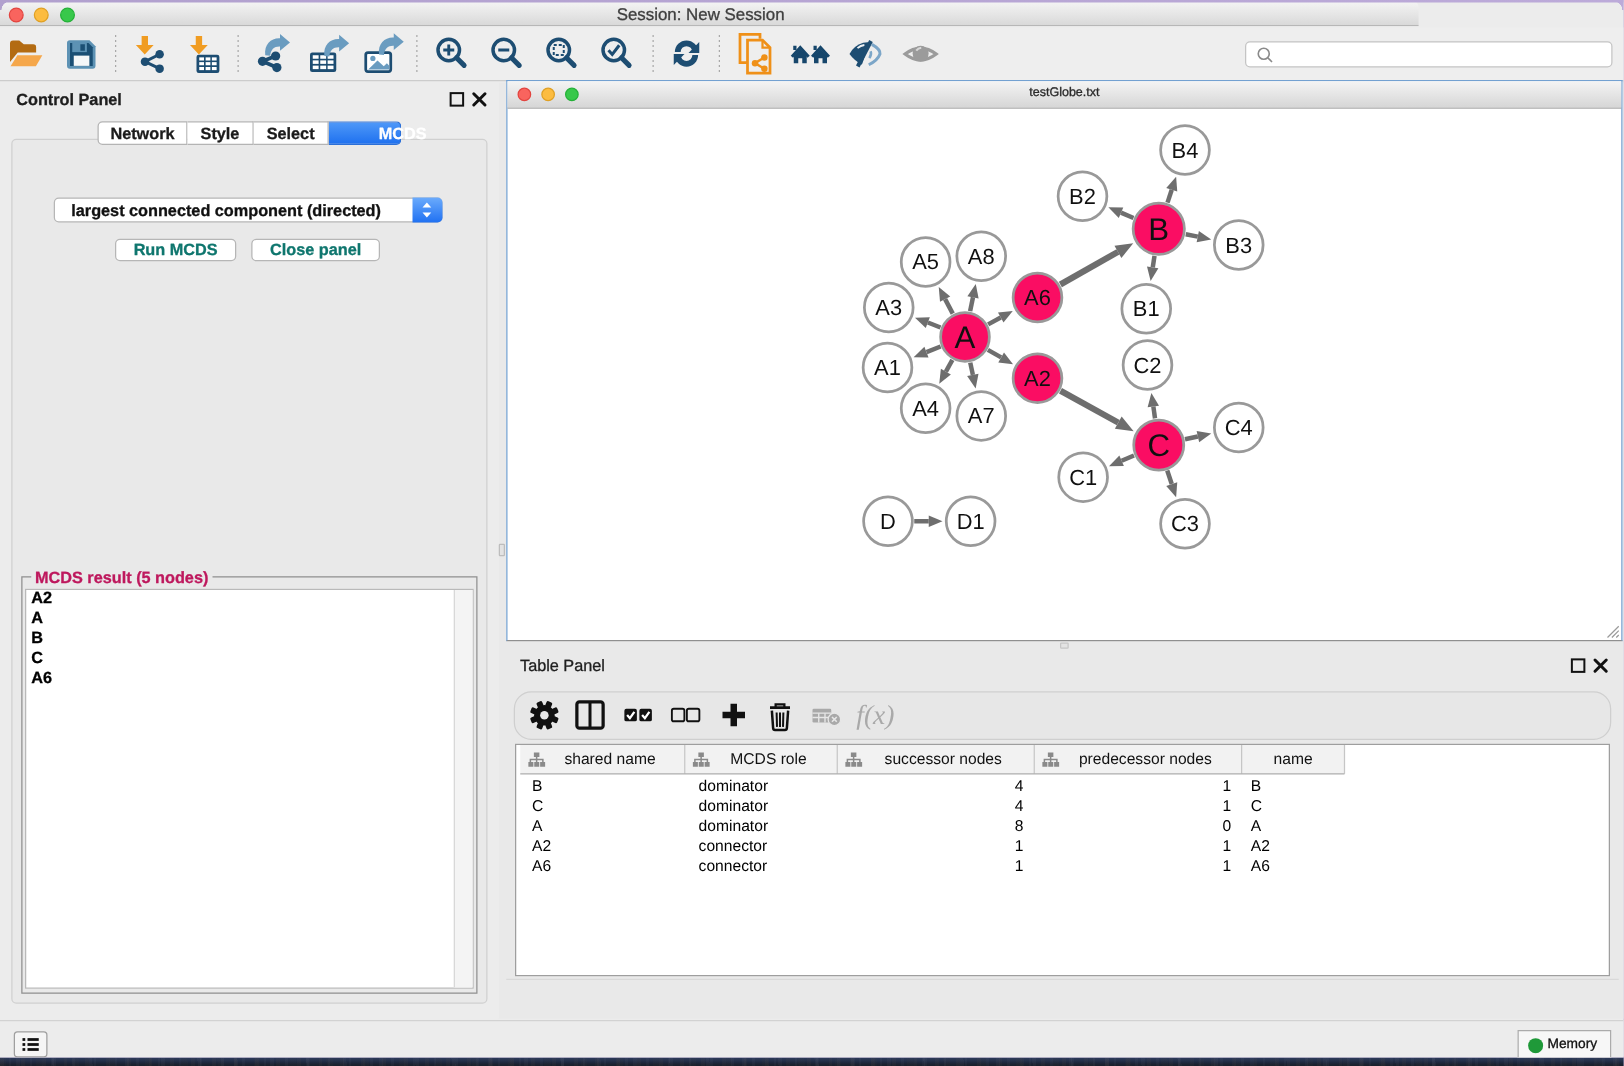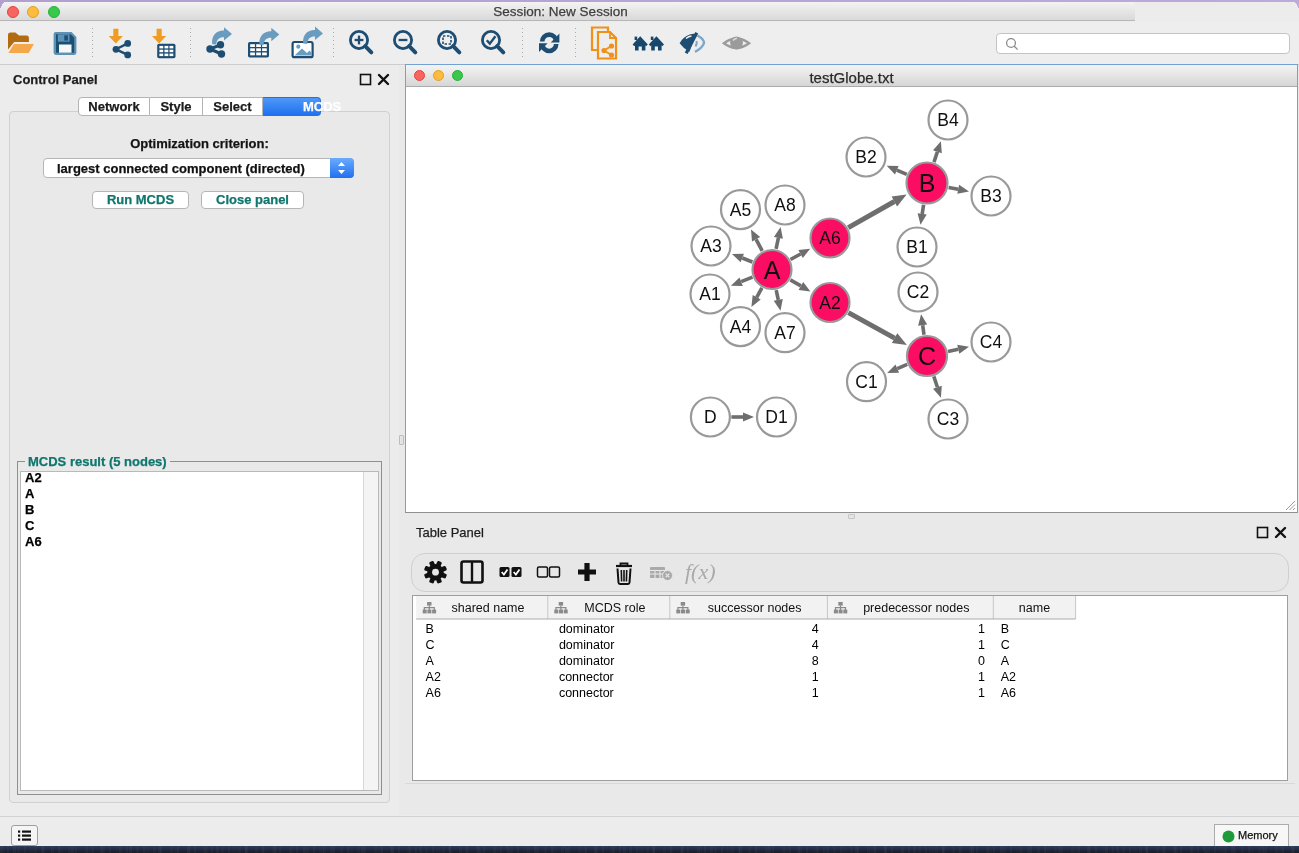--- a/index.html
+++ b/index.html
@@ -53,34 +53,34 @@
   #optlabel { left:0; top:70px; width:399px; text-align:center; font-size:13px; color:#141414; }
   #dropdown { left:43px; top:92px; width:311px; height:20px; background:#fff;
     border:1px solid #b6b6b6; border-radius:4px; font-size:13px; color:#111; }
   #dd-step { right:-1px; top:-1px; width:24px; height:20px; border-radius:0 4px 4px 0;
     background:linear-gradient(#6babfc,#2071f2); }
   .cpbtn { top:125px; height:18px; background:#ffffff; border:1px solid #b6b6b6;
     border-radius:4px; font-size:13px; color:#0f766e; text-align:center; line-height:16px; }
   
   #fieldset { left:17px; top:395px; width:365px; height:334px;
     border:1px solid #8f8f8f; }
-  #fs-legend { left:7px; top:-8px; background:#e9e9e9; padding:0 3px; font-size:13px; color:#0f766e; }
+  #fs-legend { left:7px; top:-8px; background:#e9e9e9; padding:0 3px; font-size:13px; color:#be185d; }
   #fs-list { left:2px; top:9px; width:359px; height:320px; background:#ffffff;
     border:1px solid #b9b9b9; font-size:13px; color:#000; }
   #fs-scroll { right:0px; top:0px; width:15px; height:318px; background:#f4f4f4;
     border-left:1px solid #d8d8d8; }
   .fs-item { position:absolute; left:4px; }
   
   #rdesk { left:399px; top:66px; width:900px; height:749px; background:#e9e9e9; }
   
   #netwin { left:6px; top:-2px; width:893px; height:449px; border:1px solid #73a1d1;
     border-bottom-color:#8f8f8f; background:#fff; }
   #nettitle { left:0; top:0; width:100%; height:22px;
     background:linear-gradient(#f4f4f4,#d6d6d6); border-bottom:1px solid #ababab; }
-  #netname { width:100%; text-align:center; top:4px; font-size:15px; color:#2a2a2a; }
+  #netname { width:100%; text-align:center; top:4px; font-size:10px; color:#2a2a2a; }
   
   #tp-title { left:17px; top:459px; font-size:13px; color:#1e1e1e; }
   #tp-toolbar { left:12px; top:487px; width:878px; height:39px; background:#e7e7e7;
     border:1px solid #cfcfcf; border-radius:14px; }
   #tp-table { left:13px; top:529px; width:876px; height:186px; background:#ffffff;
     border:1px solid #9e9e9e; }
   
   #tp-tabs { left:273px; top:725px; z-index:4; }
   
   svg { display:block; }
@@ -222,21 +222,20 @@
         <rect x="1.5" y="1.5" width="10" height="10" fill="none" stroke="#111" stroke-width="1.6"></rect>
         <path d="M20 2 L29 11 M29 2 L20 11" stroke="#111" stroke-width="2.4" stroke-linecap="round"></path>
       </svg>
       <div class="abs" id="cp-inner"></div>
       <div class="abs tabrow" id="cp-tabs">
         <div class="tab first" style="width:72px;">Network</div>
         <div class="tab" style="width:53px;">Style</div>
         <div class="tab" style="width:60px;">Select</div>
         <div class="tab last sel" style="width:58px;">MCDS</div>
       </div>
-      <div class="abs" id="optlabel">Optimization criterion:</div>
       <div class="abs" id="dropdown">
         <span style="position:absolute;left:13px;top:2px;">largest connected component (directed)</span>
         <div class="abs" id="dd-step">
           <svg width="24" height="20" viewBox="0 0 24 20">
             <path d="M8 8 L11.5 4 L15 8 Z" fill="#fff"></path>
             <path d="M8 12 L11.5 16 L15 12 Z" fill="#fff"></path>
           </svg>
         </div>
       </div>
       <div class="abs cpbtn" style="left:92px;width:97px;">Run MCDS</div>

